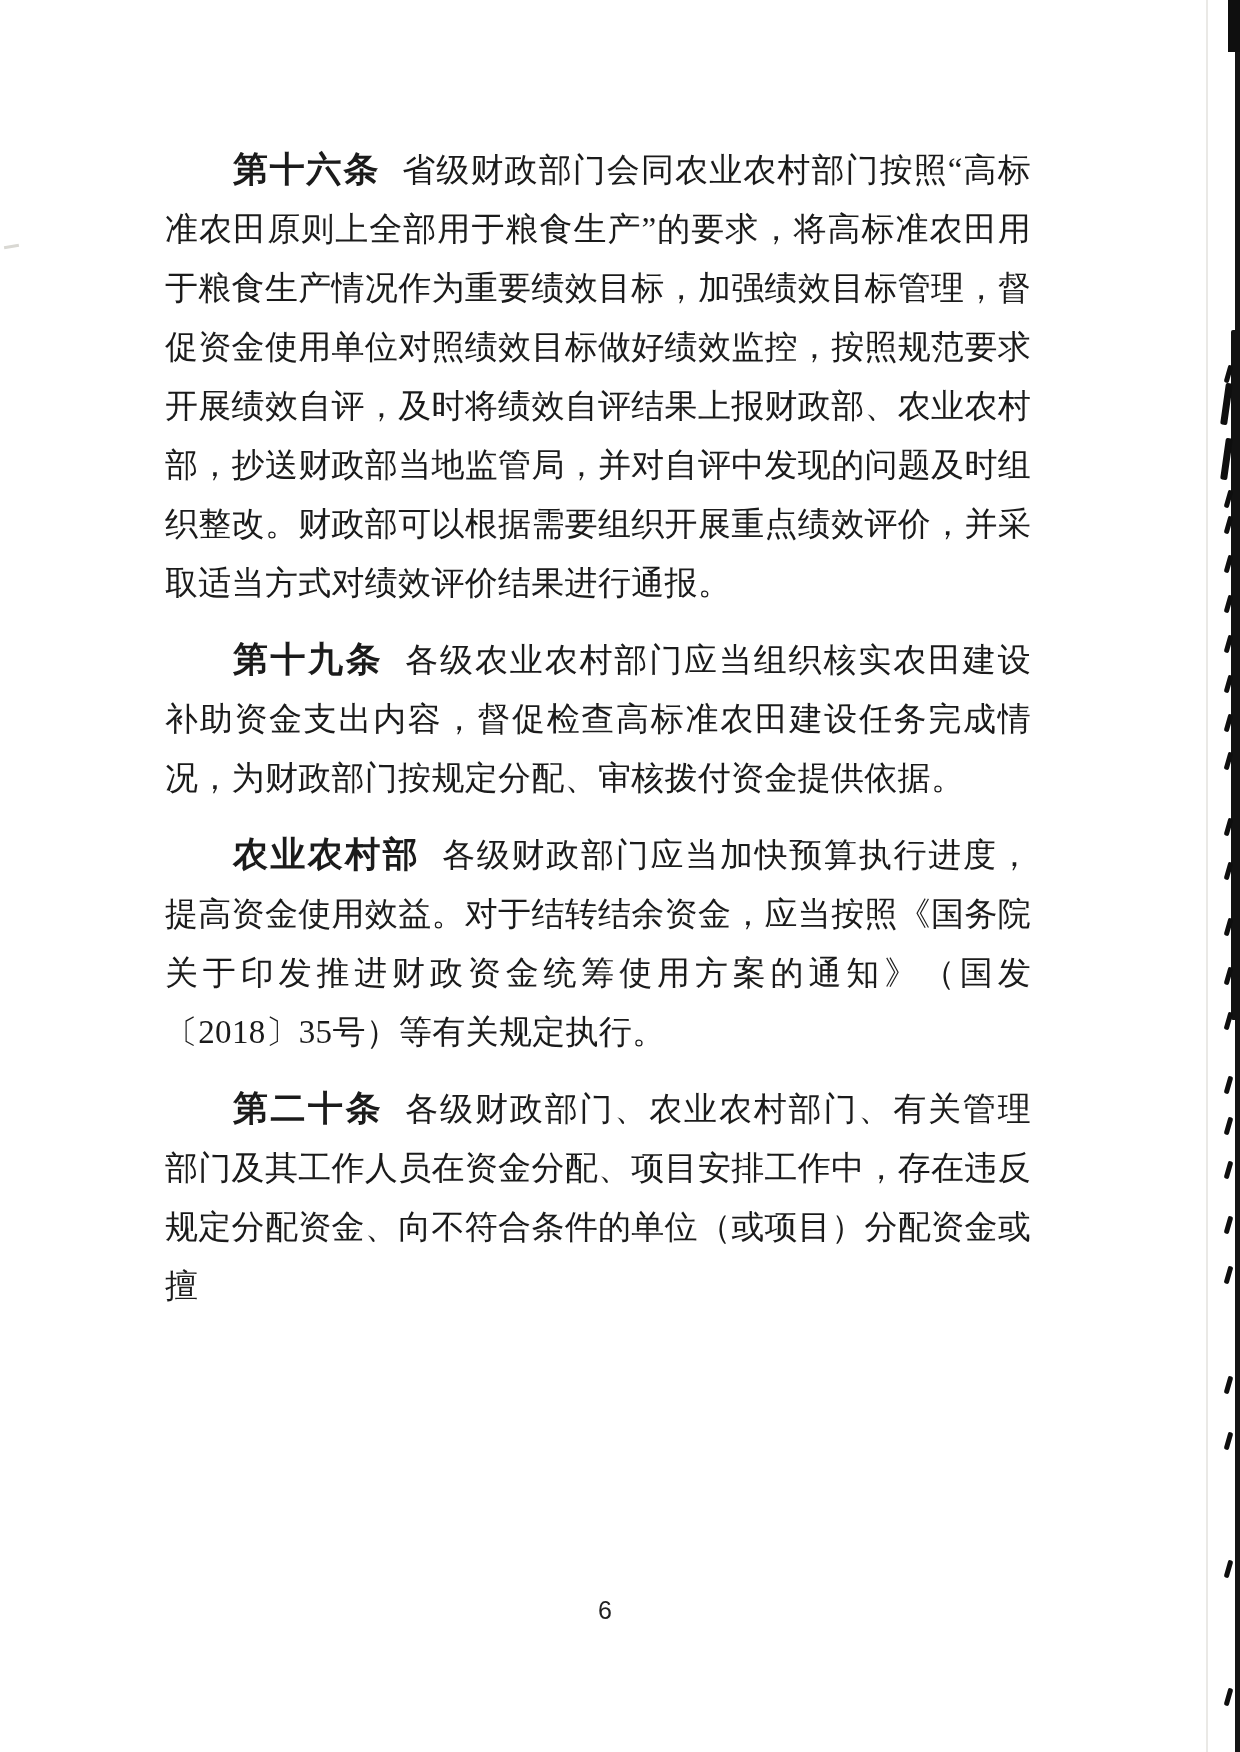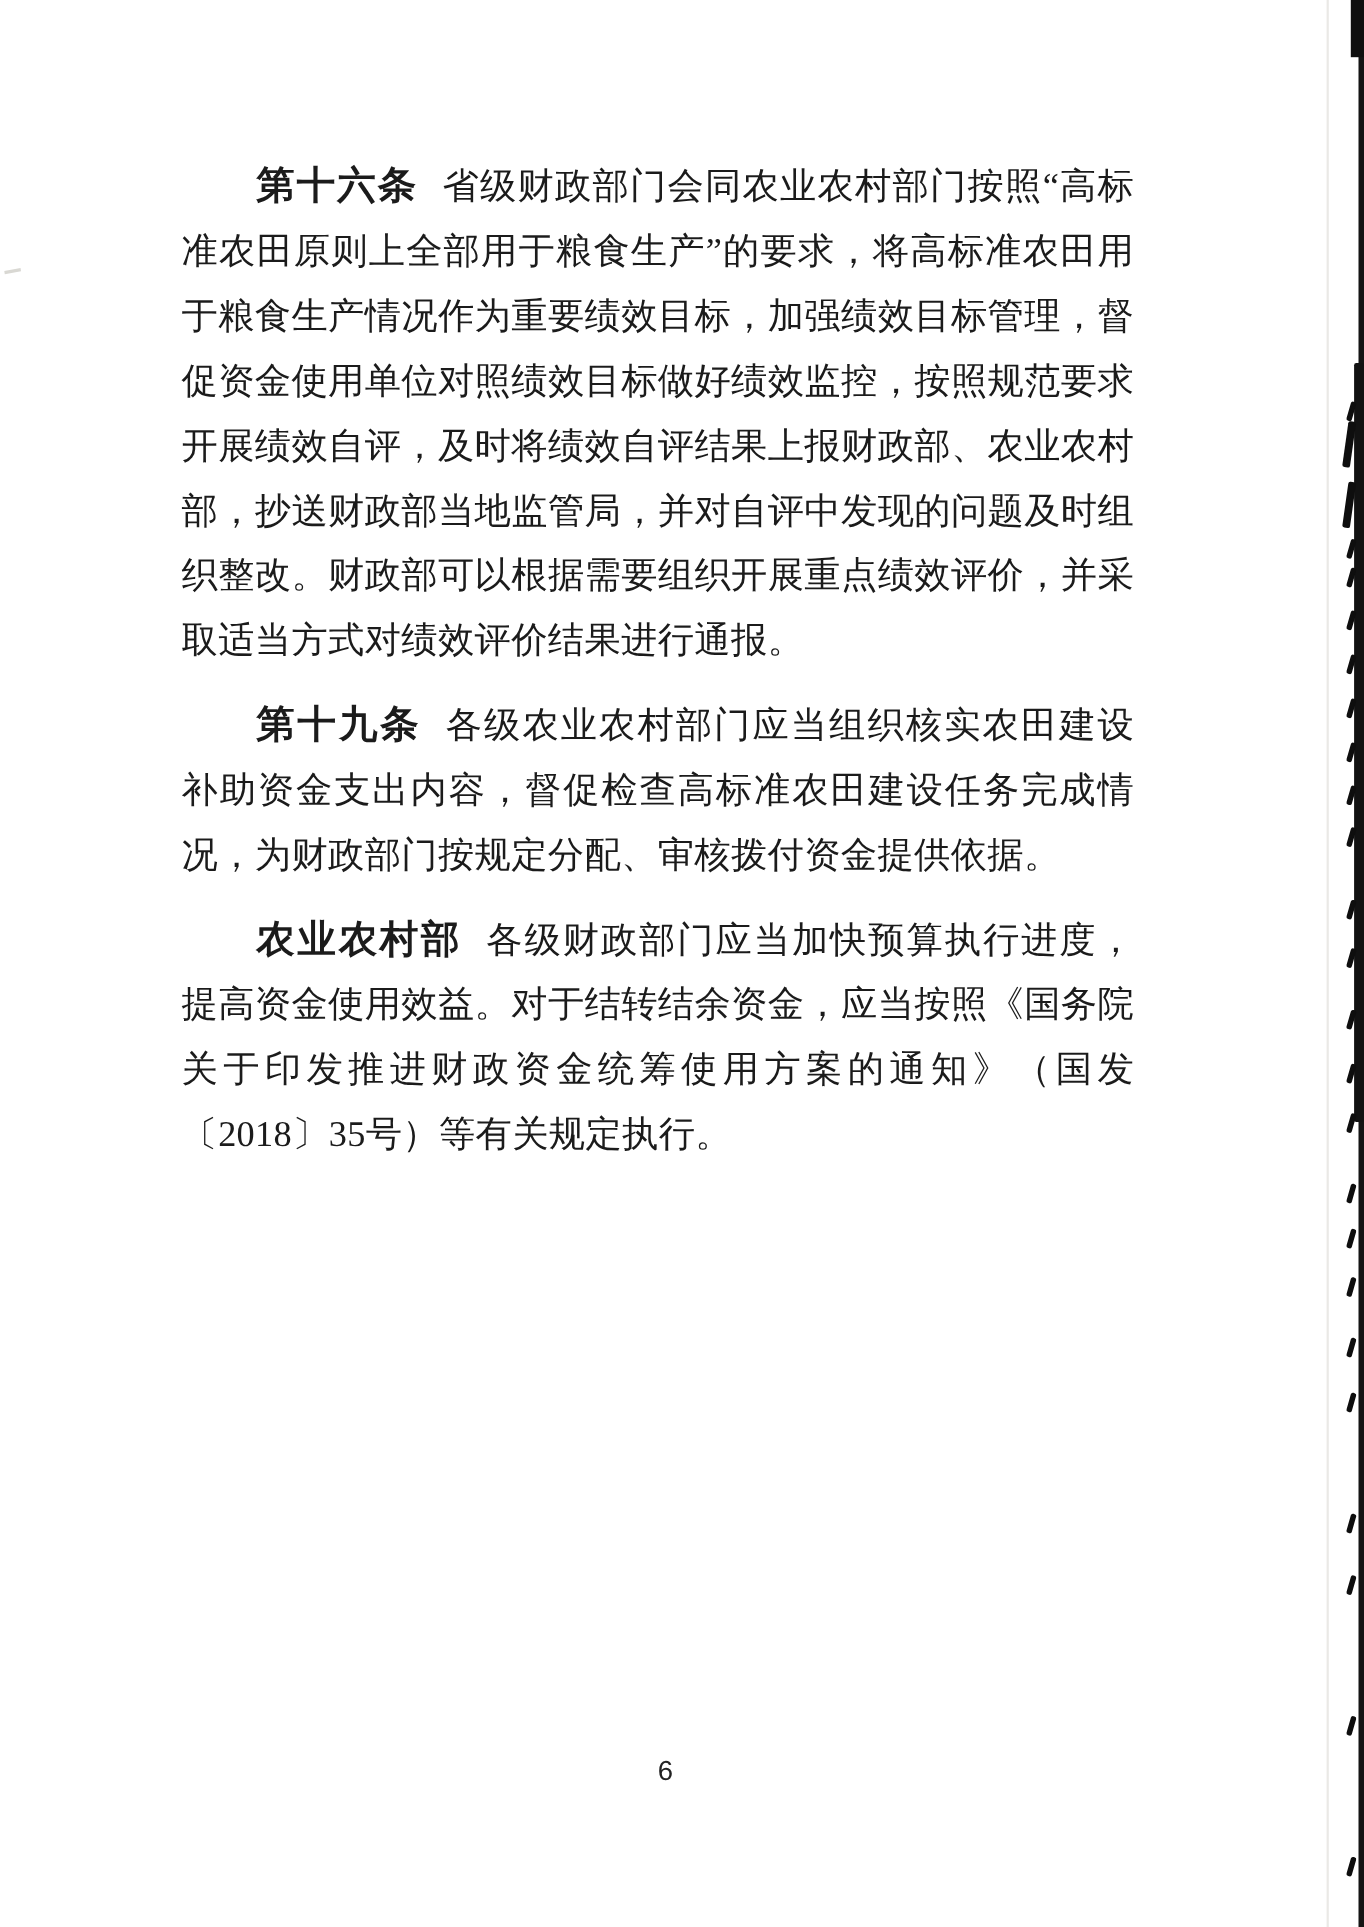--- a/index.html
+++ b/index.html
@@ -87,20 +87,21 @@
 
   <div class="text-block">
 
     <p class="para"><strong class="art-num">第十六条</strong><span>省级财政部门会同农业农村部门按照“高标准农田原则上全部用于粮食生产”的要求，将高标准农田用于粮食生产情况作为重要绩效目标，加强绩效目标管理，督促资金使用单位对照绩效目标做好绩效监控，按照规范要求开展绩效自评，及时将绩效自评结果上报财政部、农业农村部，抄送财政部当地监管局，并对自评中发现的问题及时组织整改。财政部可以根据需要组织开展重点绩效评价，并采取适当方式对绩效评价结果进行通报。</span></p>
 
 
     <p class="para"><strong class="art-num">第十九条</strong><span>各级农业农村部门应当组织核实农田建设补助资金支出内容，督促检查高标准农田建设任务完成情况，为财政部门按规定分配、审核拨付资金提供依据。</span></p>
 
     <p class="para"><strong class="art-num">农业农村部</strong><span>各级财政部门应当加快预算执行进度，提高资金使用效益。对于结转结余资金，应当按照《国务院关于印发推进财政资金统筹使用方案的通知》（国发〔2018〕35号）等有关规定执行。</span></p>
 
+    <p class="para"><strong class="art-num">第二十条</strong><span>各级财政部门、农业农村部门、有关管理部门及其工作人员在资金分配、项目安排工作中，存在违反规定分配资金、向不符合条件的单位（或项目）分配资金或擅</span></p>
 
   </div>
 
   <div class="page-number">6</div>
 
   <div class="faint-vline"></div>
   <div class="edge-strip"></div>
   <div class="edge-strip-thick"></div>
   <div class="corner-blob"></div>
   <div class="left-smudge"></div>

